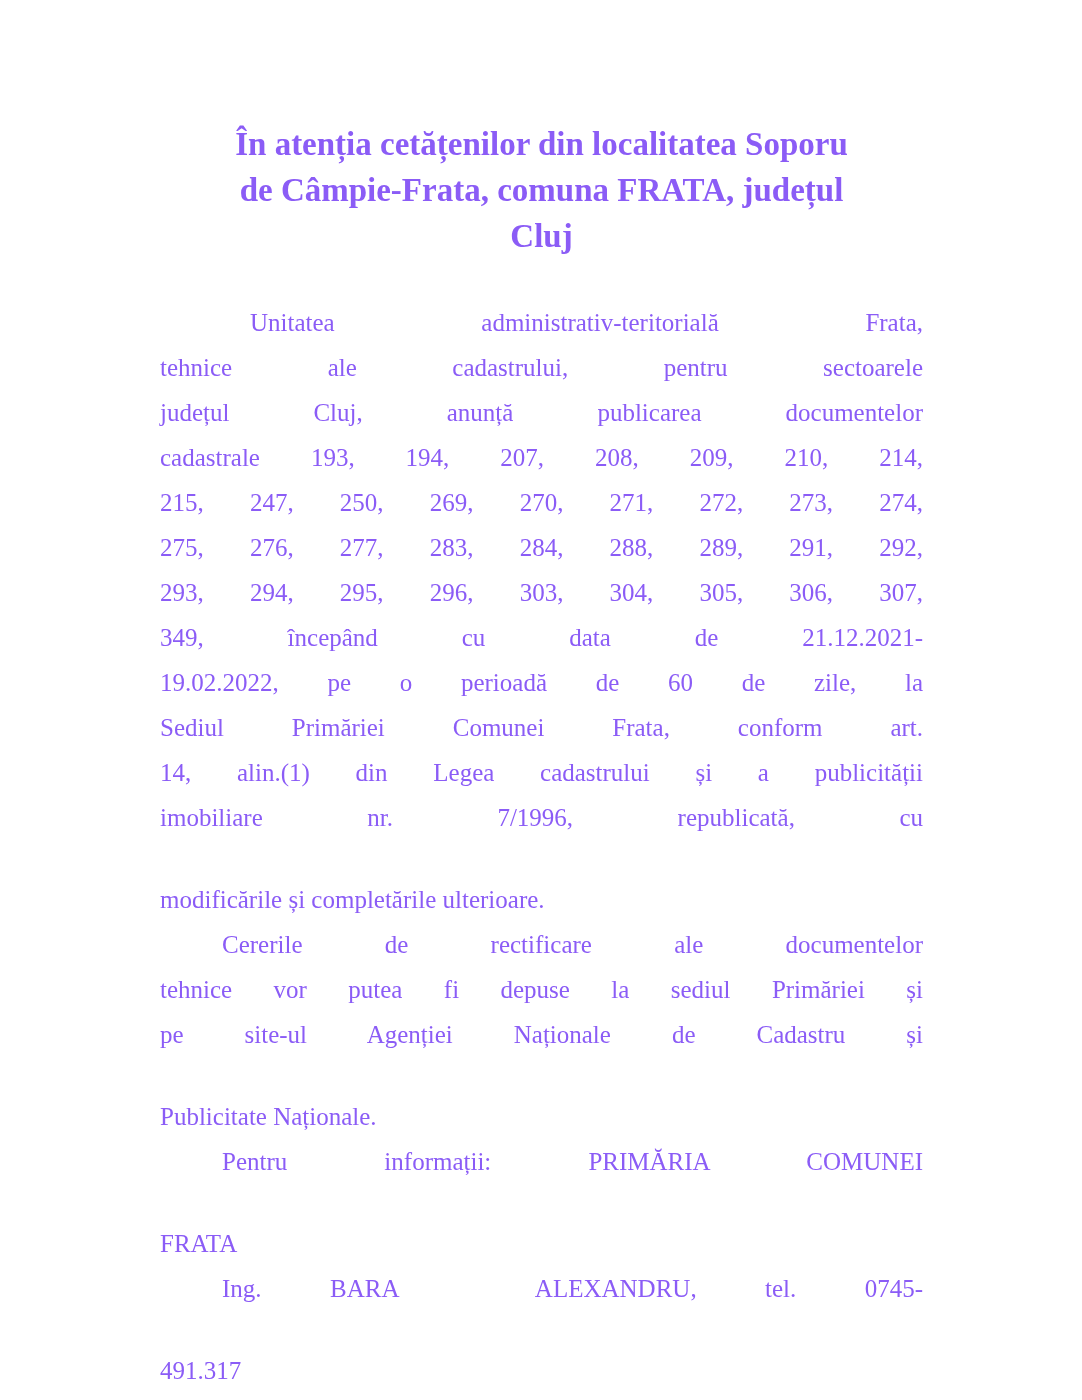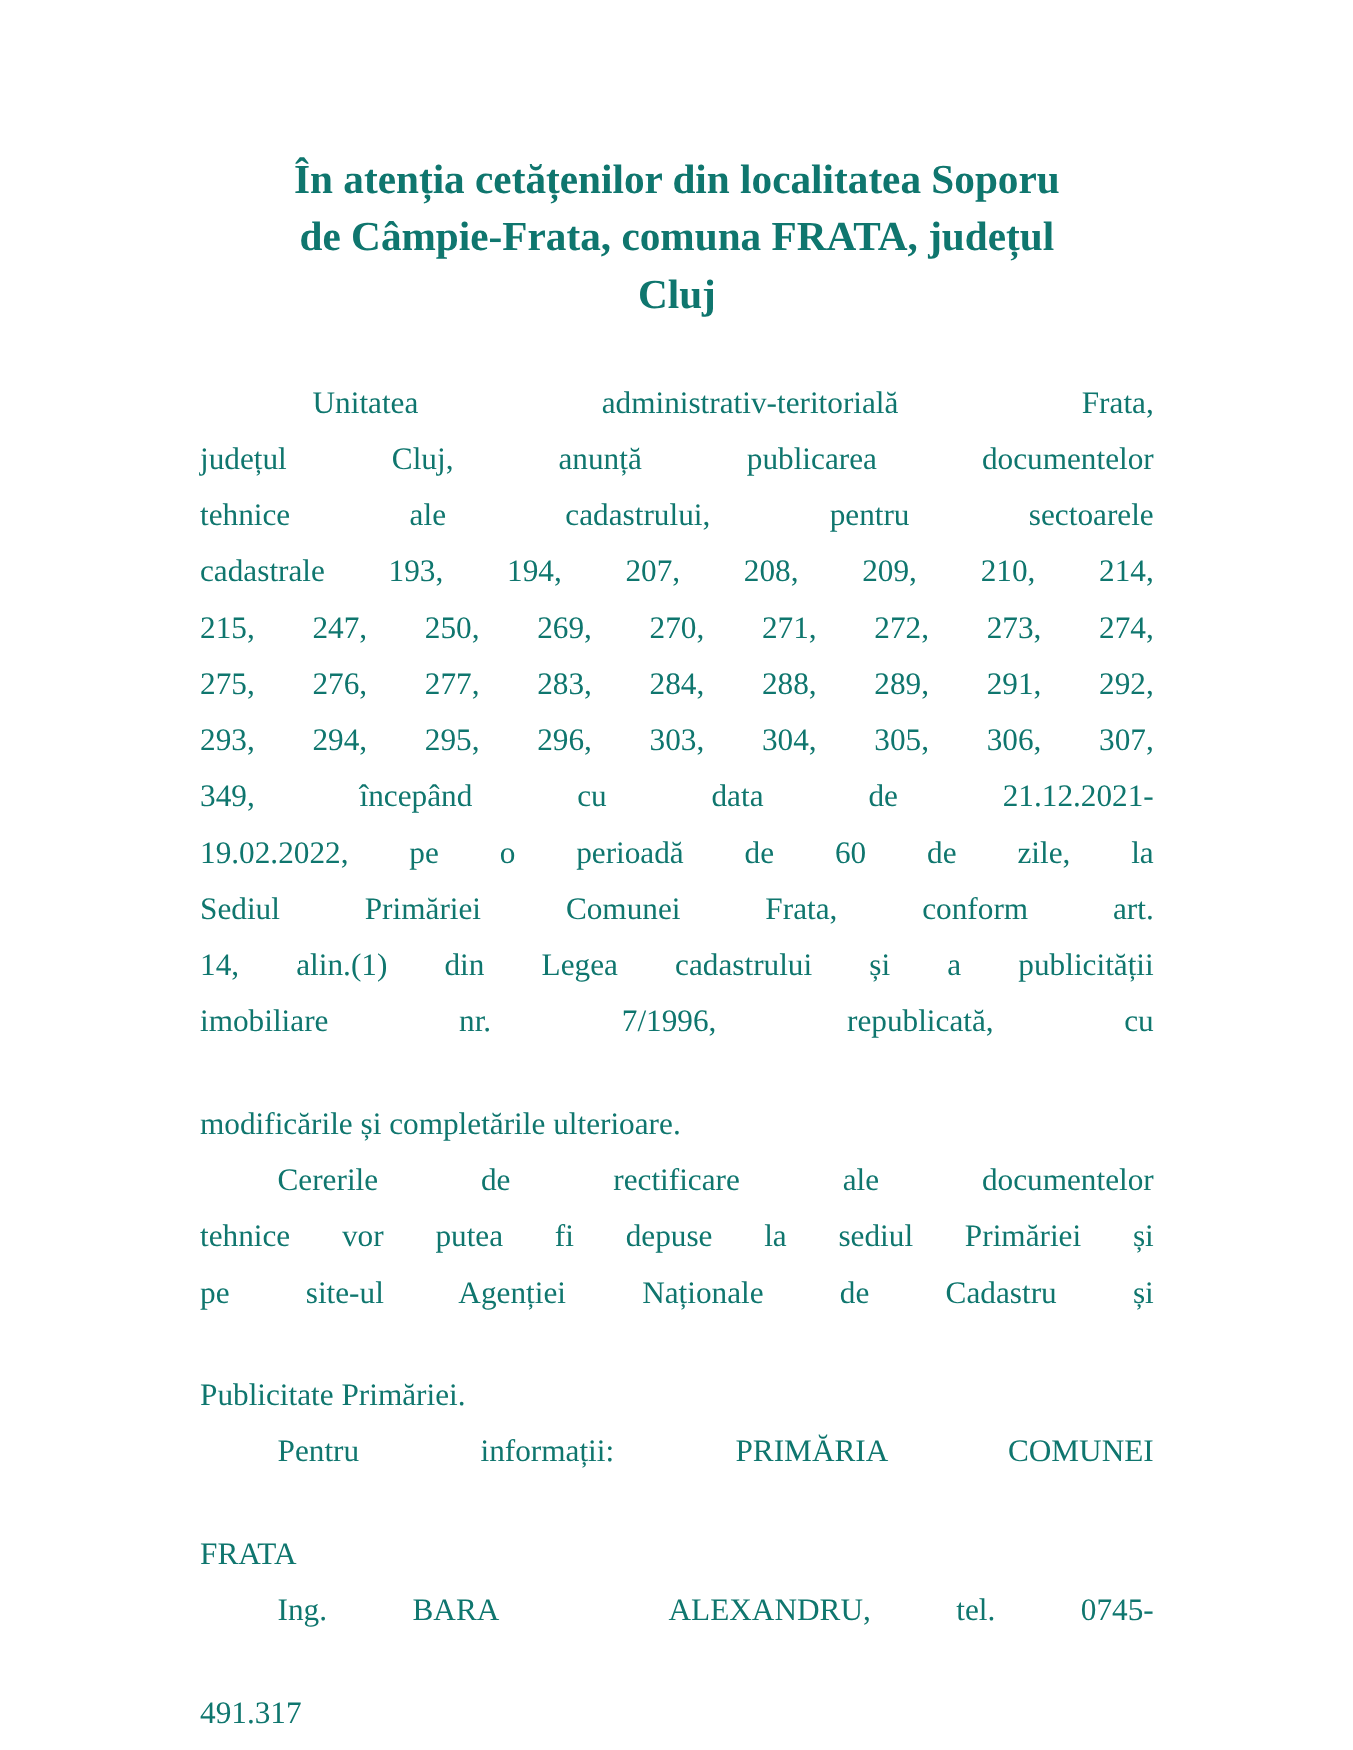--- a/index.html
+++ b/index.html
@@ -7,21 +7,21 @@
     padding: 0;
     background: #ffffff;
   }
   .page {
     position: relative;
     width: 1082px;
     height: 1400px;
     background: #ffffff;
     overflow: hidden;
     font-family: "Liberation Serif", "DejaVu Serif", serif;
-    color: #0f766e;
+    color: #8b5cf6;
   }
   .content {
     position: absolute;
     left: 160px;
     top: 121px;
     width: 763px;
   }
   .title {
     margin: 0 0 41px 0;
   }
@@ -59,39 +59,39 @@
   <div class="content">
 
     <h1 class="title">
       <div class="title-line">În atenția cetățenilor din localitatea Soporu</div>
       <div class="title-line">de Câmpie-Frata, comuna FRATA, județul</div>
       <div class="title-line">Cluj</div>
     </h1>
 
     <div class="para">
       <div class="line first-lg">Unitatea administrativ-teritorială Frata,</div>
+      <div class="line">tehnice ale cadastrului, pentru sectoarele</div>
       <div class="line">județul Cluj, anunță publicarea documentelor</div>
-      <div class="line">tehnice ale cadastrului, pentru sectoarele</div>
       <div class="line">cadastrale 193, 194, 207, 208, 209, 210, 214,</div>
       <div class="line">215, 247, 250, 269, 270, 271, 272, 273, 274,</div>
       <div class="line">275, 276, 277, 283, 284, 288, 289, 291, 292,</div>
       <div class="line">293, 294, 295, 296, 303, 304, 305, 306, 307,</div>
       <div class="line">349, începând cu data de 21.12.2021-</div>
       <div class="line">19.02.2022, pe o perioadă de 60 de zile, la</div>
       <div class="line">Sediul Primăriei Comunei Frata, conform art.</div>
       <div class="line">14, alin.(1) din Legea cadastrului și a publicității</div>
       <div class="line">imobiliare nr. 7/1996, republicată, cu</div>
       <div class="line last">modificările și completările ulterioare.</div>
     </div>
 
     <div class="para">
       <div class="line first">Cererile de rectificare ale documentelor</div>
       <div class="line">tehnice vor putea fi depuse la sediul Primăriei și</div>
       <div class="line">pe site-ul Agenției Naționale de Cadastru și</div>
-      <div class="line last">Publicitate Primăriei.</div>
+      <div class="line last">Publicitate Naționale.</div>
     </div>
 
     <div class="para">
       <div class="line first">Pentru informații: PRIMĂRIA COMUNEI</div>
       <div class="line last">FRATA</div>
     </div>
 
     <div class="para">
       <div class="line first">Ing. BARA &nbsp;ALEXANDRU, tel. 0745-</div>
       <div class="line last">491.317</div>

